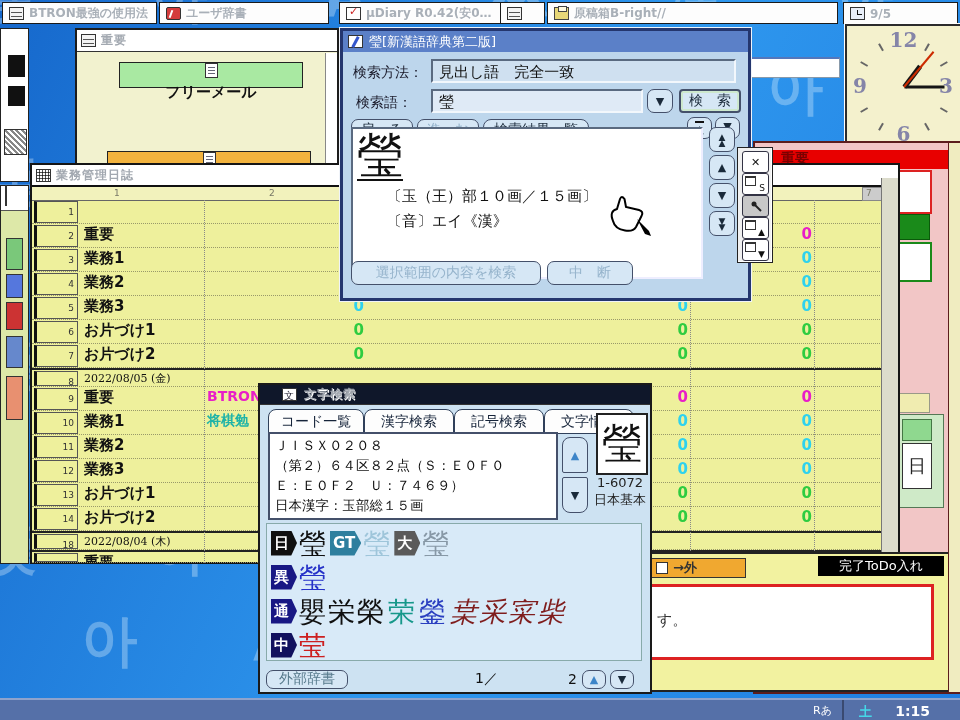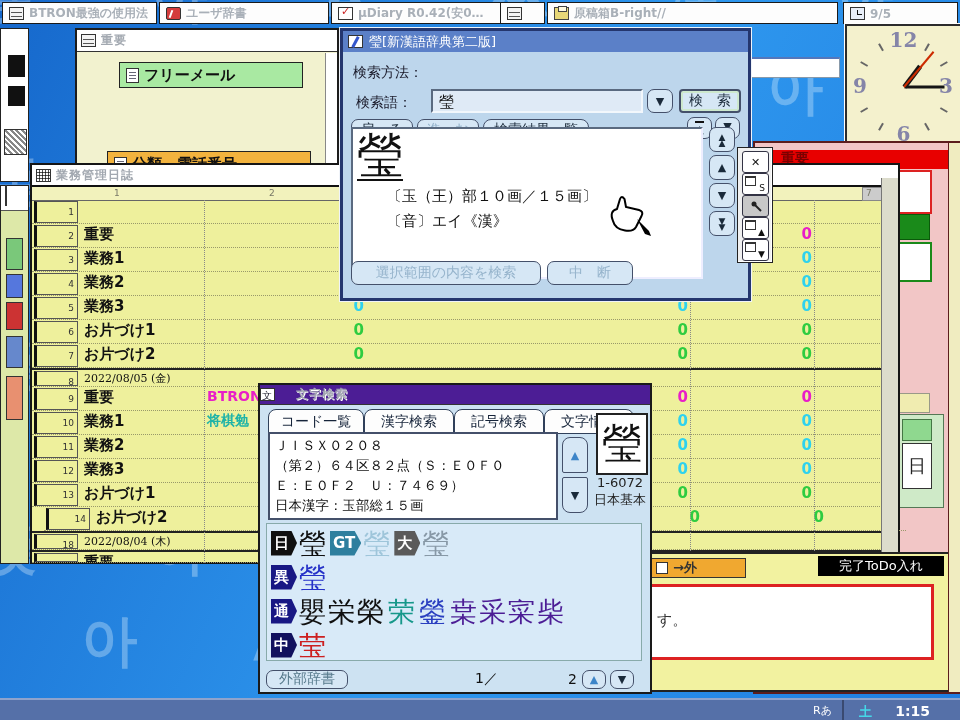--- a/index.html
+++ b/index.html
@@ -39,21 +39,21 @@
   #clock-window{left:845px;top:24px;width:113px;height:122px;background:#f4f1cd;border:2px solid #2c2c2c;outline:1px solid #fff;}
   .clock-num{position:absolute;color:#8585a8;font-weight:bold;font-family:"DejaVu Serif",serif;font-size:20px;}
   .tick{position:absolute;left:50%;top:50%;width:2px;height:8px;margin-left:-1px;margin-top:-4px;background:#666;}
   .hand{position:absolute;left:50%;bottom:50%;transform-origin:50% 100%;}
   #hand-hour{width:5px;height:26px;margin-left:-2px;background:#151515;transform:rotate(37deg);}
   #hand-min{width:3px;height:40px;margin-left:-1px;background:#151515;transform:rotate(90deg);}
   #hand-sec{width:2px;height:46px;margin-left:-1px;background:#cc2b00;transform:rotate(40deg);}
   
   #left-window{left:75px;top:28px;width:260px;height:137px;background:#f2f2cf;border:2px solid #1c1c1c;}
   #left-window .titlebar{background:#fff;height:22px;border-bottom:1px solid #333;}
-  .lw-item{position:absolute;height:24px;border:1px solid #222;display:flex;align-items:center;gap:5px;padding:0 6px;font-size:15px;font-weight:bold;color:#111;}
+  .lw-item{position:absolute;height:24px;border:1px solid #222;display:flex;align-items:center;gap:5px;padding:0 6px;font-size:15px;font-weight:bold;color:#111;flex-direction:column;}
   .lw-scroll{position:absolute;right:0;top:23px;bottom:0;width:11px;background:#fff;border-left:1px solid #888;}
   .sliver{background:#fff;border:1px solid #222;}
   .chip{position:absolute;left:5px;width:15px;border:1px solid #333;}
   
   #todo-window{left:753px;top:141px;width:207px;height:549px;background:#f2c6c6;border:2px solid #5c1d1d;}
   #todo-title{position:absolute;left:2px;top:7px;right:14px;height:19px;background:#e80000;color:#7a0000;font-weight:bold;font-size:14px;padding-left:24px;box-sizing:border-box;}
   .todo-block{position:absolute;left:143px;width:30px;background:#fff;}
   #todo-strip{position:absolute;right:0;top:0;bottom:0;width:13px;background:#f0ecc0;border-left:1px solid #5c1d1d;}
   #todo-daypanel{position:absolute;left:143px;top:271px;width:44px;height:92px;background:#cfeac8;border:1px solid #557755;}
   #todo-daybox{position:absolute;left:3px;top:28px;width:28px;height:44px;background:#fff;border:1px solid #333;font-size:18px;color:#222;text-align:center;line-height:44px;}
@@ -89,21 +89,21 @@
   .bar-bot{border-bottom:2px solid #111;padding-bottom:1px;}
   #dict-content{position:absolute;left:8px;top:96px;width:352px;height:152px;background:#fff;border-top:2px solid #5a6a80;border-left:2px solid #5a6a80;border-bottom:2px solid #eef;border-right:2px solid #eef;box-sizing:border-box;overflow:hidden;}
   #dict-headword{font-family:"DejaVu Serif",serif;font-size:46px;line-height:1.05;color:#111;border-bottom:2px solid #111;display:inline-block;margin:2px 0 0 4px;}
   .dict-line{font-size:15px;color:#111;margin:6px 0 0 34px;font-family:"DejaVu Serif",serif;white-space:nowrap;}
   .mini-panel{left:737px;top:147px;width:34px;height:114px;background:#f0f0f0;border:1px solid #222;box-shadow:-1px -1px 0 #fff inset;}
   .mini-btn{position:absolute;left:4px;width:25px;height:20px;background:#fff;border:1px solid #334;border-radius:3px;font-size:11px;color:#111;display:flex;align-items:center;justify-content:center;}
   .mini-win{position:absolute;left:2px;top:2px;width:9px;height:7px;border:1px solid #333;border-top:2px solid #333;}
   .mini-sub{position:absolute;right:3px;bottom:1px;font-size:9px;line-height:1;color:#111;}
   
   #cs-window{left:258px;top:383px;width:390px;height:307px;background:#cde2f2;border:2px solid #1a1a1a;}
-  #cs-titlebar{background:#4c1d95;height:19px;border-bottom:1px solid #333;display:flex;align-items:center;gap:21px;padding:0 0;}
+  #cs-titlebar{background:#0f172a;height:19px;border-bottom:1px solid #333;display:flex;align-items:center;gap:7px;padding:0 22px;}
   .cs-tab{position:absolute;top:24px;height:23px;background:#fdfdfd;border:1px solid #30405a;border-radius:8px 8px 0 0;font-size:14px;color:#16243a;display:flex;align-items:center;justify-content:center;}
   #cs-infobox{position:absolute;left:8px;top:47px;width:290px;height:88px;background:#fff;border:2px solid #44506a;box-sizing:border-box;padding:1px 5px;}
   .cs-infoline{font-size:13.5px;color:#111;line-height:20px;white-space:nowrap;}
   #cs-charbox{position:absolute;left:336px;top:28px;width:48px;height:58px;background:#fff;border:2px solid #222;font-family:"DejaVu Serif",serif;font-size:40px;line-height:56px;text-align:center;color:#111;}
   #cs-charcode{position:absolute;left:330px;top:90px;width:60px;text-align:center;font-size:13px;color:#222;}
   #cs-charset{position:absolute;left:330px;top:106px;width:60px;text-align:center;font-size:13px;color:#222;}
   #cs-candidates{position:absolute;left:6px;top:138px;width:376px;height:138px;background:#d8eaf8;border:1px solid #8aa;box-sizing:border-box;padding:2px 4px;}
   .cand-row{height:34px;display:flex;align-items:center;gap:2px;}
   .cand-badge{display:inline-block;min-width:17px;padding:0 6px 0 3px;height:25px;line-height:25px;color:#fff;font-size:15px;font-weight:bold;clip-path:polygon(0 0,78% 0,100% 50%,78% 100%,0 100%);text-align:left;}
   .cand-text{font-family:"DejaVu Serif",serif;font-size:27px;line-height:1;letter-spacing:2px;}
@@ -141,21 +141,21 @@
     </div>
 
   <div class="top-tab" style="left:2px;width:155px;">
     <span class="icon-box icon-cabinet"></span>
     <span class="tab-label">BTRON最強の使用法</span>
   </div>
   <div class="top-tab" style="left:159px;width:170px;">
     <span class="icon-box icon-book"></span>
     <span class="tab-label">ユーザ辞書</span>
   </div>
-  <div class="top-tab" style="left:331px;width:199px;">
+  <div class="top-tab" style="left:339px;width:199px;">
     <span class="icon-box icon-diary"></span>
     <span class="tab-label">μDiary R0.42(安0…</span>
   </div>
   <div class="top-tab" style="left:500px;width:45px;">
     <span class="icon-box icon-cabinet"></span>
   </div>
   <div class="top-tab" style="left:547px;width:291px;">
     <span class="icon-box icon-printer"></span>
     <span class="tab-label">原稿箱B-right//</span>
   </div>
@@ -314,21 +314,21 @@
           <div class="ss-label">業務3</div>
           <div class="ss-val" style="left: 612px; color: rgb(46, 210, 238);">0</div>
           <div class="ss-val" style="left: 736px; color: rgb(46, 210, 238);">0</div>
         </div>
         <div class="ss-row" style="top: 283px; height: 24px;">
           <div class="ss-num">13</div>
           <div class="ss-label">お片づけ1</div>
           <div class="ss-val" style="left: 612px; color: rgb(46, 204, 64);">0</div>
           <div class="ss-val" style="left: 736px; color: rgb(46, 204, 64);">0</div>
         </div>
-        <div class="ss-row" style="top: 307px; height: 24px; margin-left: 12px;">
+        <div class="ss-row" style="top: 307px; height: 24px;">
           <div class="ss-num">14</div>
           <div class="ss-label">お片づけ2</div>
           <div class="ss-val" style="left: 612px; color: rgb(46, 204, 64);">0</div>
           <div class="ss-val" style="left: 736px; color: rgb(46, 204, 64);">0</div>
         </div>
         <div class="ss-row ss-date" style="top: 331px; height: 19px;">
           <div class="ss-num">18</div>
           <div class="ss-label ss-datelabel">2022/08/04 (木)</div>
         </div>
         <div class="ss-row" style="top: 350px; height: 13px; overflow: hidden; border-top: 2px solid rgb(34, 34, 34);">
@@ -394,21 +394,21 @@
         </div>
         <div class="cand-row">
           <span class="cand-badge" style="background: rgb(24, 24, 132);">異</span>
           <span class="cand-text" style="color: rgb(37, 49, 200);">瑩</span>
         </div>
         <div class="cand-row">
           <span class="cand-badge" style="background: rgb(24, 24, 132);">通</span>
           <span class="cand-text" style="color: rgb(16, 16, 16);">嬰栄榮</span>
           <span class="cand-text" style="color: rgb(22, 152, 138);">荣</span>
           <span class="cand-text" style="color: rgb(42, 63, 192);">鎣</span>
-          <span class="cand-text" style="color: #4c1d95;">枽采寀柴</span>
+          <span class="cand-text" style="color: #7f1d1d; font-style: italic;">枽采寀柴</span>
         </div>
         <div class="cand-row">
           <span class="cand-badge" style="background: rgb(17, 17, 94);">中</span>
           <span class="cand-text" style="color: rgb(204, 32, 32);">莹</span>
         </div>
       </div>
     <div id="cs-bottombar">
       <div class="btn" style="width:82px;height:19px;margin-left:6px;color:#55788a;">外部辞書</div>
       <span style="position:absolute;left:215px;font-size:14px;color:#111;">1／</span>
       <span style="position:absolute;left:308px;font-size:14px;color:#111;">2</span>
@@ -420,20 +420,21 @@
         </div>
     </div>
   </div>
 
   <div class="abs" id="dict-window">
     <div id="dict-titlebar">
       <span class="icon-box icon-dict"></span>
       <span id="dict-title">瑩[新漢語辞典第二版]</span>
     </div>
     <div class="abs dict-label" style="left:10px;top:33px;">検索方法：</div>
+    <div class="abs dict-field" style="left:88px;top:28px;width:305px;">見出し語　完全一致</div>
     <div class="abs dict-label" style="left:13px;top:63px;">検索語：</div>
     <div class="abs dict-field" style="left:88px;top:58px;width:212px;background:#dfeaf6;">瑩</div>
     <div class="abs btn" style="left:304px;top:58px;width:26px;height:24px;">
         <span class="tri">▼</span>
       </div>
     <div class="abs btn btn-search" style="left:336px;top:58px;width:62px;height:24px;border-width:2px;">検　索</div>
     <div class="abs btn" style="left:8px;top:88px;width:62px;height:22px;">戻　る</div>
     <div class="abs btn disabled" style="left:74px;top:88px;width:62px;height:22px;">進　む</div>
     <div class="abs btn" style="left:140px;top:88px;width:106px;height:22px;border-radius:8px 8px 0 0;">検索結果一覧</div>
     <div class="abs btn" style="left:344px;top:86px;width:25px;height:22px;">

